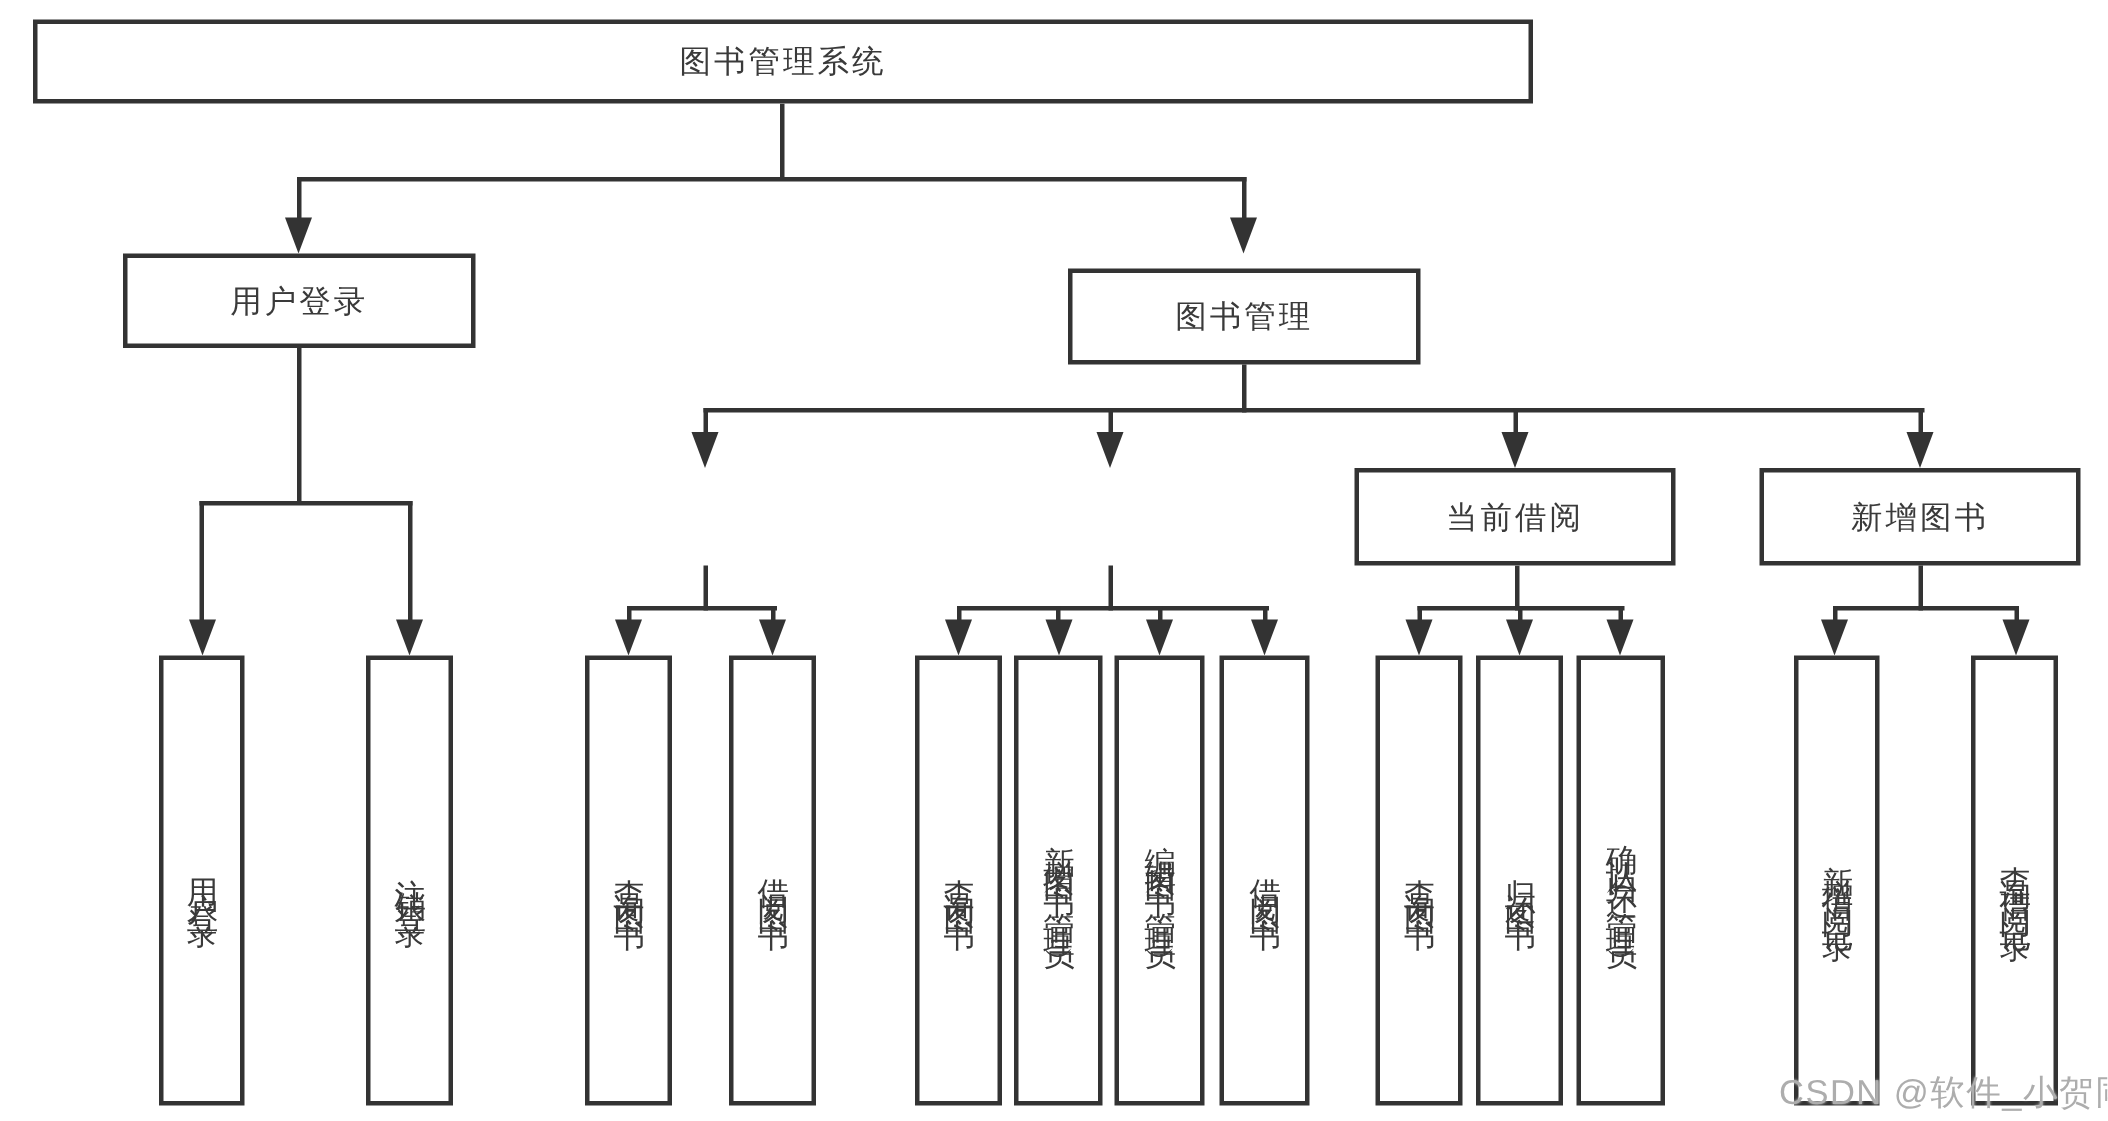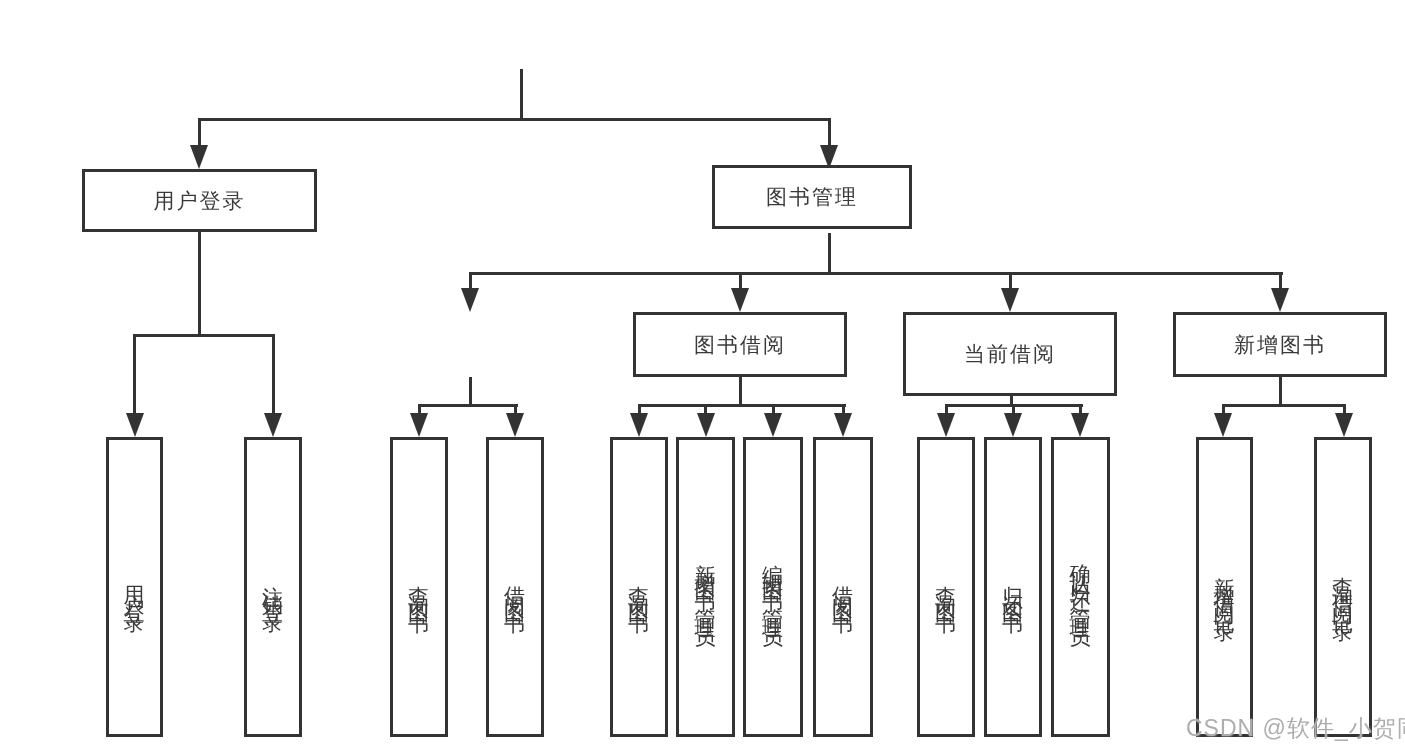--- a/index.html
+++ b/index.html
@@ -134,35 +134,35 @@
   <div class="ah" style="left:630px;top:413px"></div>
   <div class="ah" style="left:696.5px;top:413px"></div>
   <div class="ah" style="left:764px;top:413px"></div>
   <div class="ah" style="left:834px;top:413px"></div>
   <div class="ah" style="left:937px;top:413px"></div>
   <div class="ah" style="left:1004px;top:413px"></div>
   <div class="ah" style="left:1071px;top:413px"></div>
   <div class="ah" style="left:1214px;top:413px"></div>
   <div class="ah" style="left:1335px;top:413px"></div>
 
+  <div class="box" style="left:22px;top:13px;width:1000px;height:56px">
+    <span class="hlabel">图书管理系统</span>
+  </div>
 
   <div class="box" style="left:82px;top:169px;width:235px;height:63px">
     <span class="hlabel">用户登录</span>
   </div>
 
-  <div class="box" style="left:712px;top:165px;width:200px;height:64px">
+  <div class="box" style="left:712px;top:179px;width:235px;height:64px">
     <span class="hlabel">图书管理</span>
   </div>
 
 
-  <div class="box" style="left:633px;top:312px;width:214px;height:65px">
-    <span class="hlabel">图书借阅</span>
-  </div>
-
-  <div class="box" style="left:903px;top:312px;width:214px;height:84px">
+
+  <div class="box" style="left:903px;top:312px;width:214px;height:65px">
     <span class="hlabel">当前借阅</span>
   </div>
 
   <div class="box" style="left:1173px;top:312px;width:214px;height:65px">
     <span class="hlabel">新增图书</span>
   </div>
 
   <div class="box" style="left:106px;top:437px;width:57px;height:300px">
     <span class="vtext">用户登录</span>
   </div>

